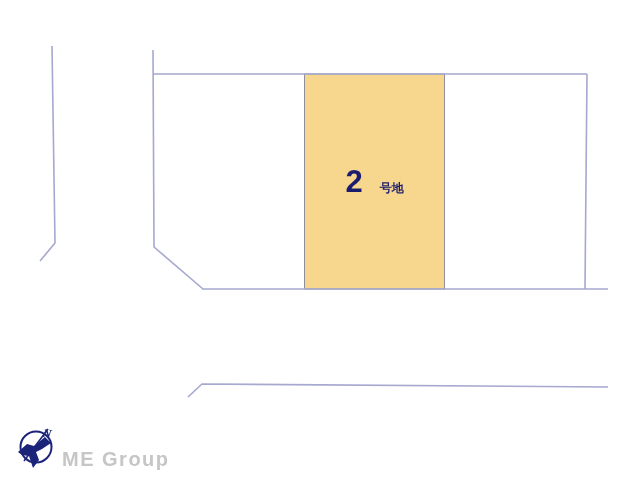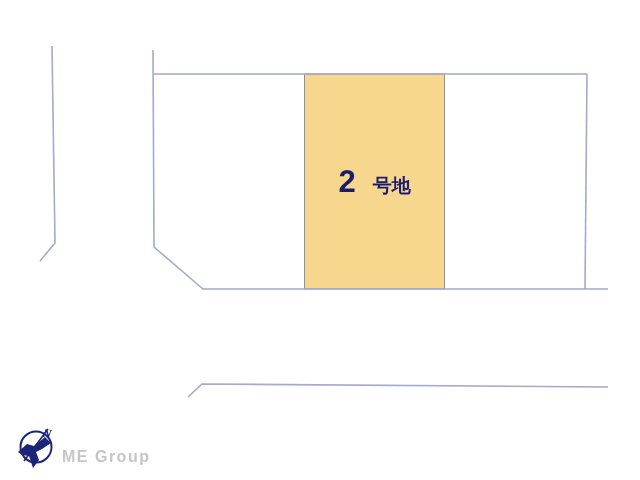--- a/index.html
+++ b/index.html
@@ -28,39 +28,39 @@
     color: #1c1c6e;
     pointer-events: none;
   }
   .plot-label .line { display: inline-flex; align-items: baseline; }
   .plot-label .num {
     font-size: 31px;
     font-weight: bold;
     letter-spacing: 1px;
   }
   .plot-label .suffix {
-    font-size: 19px;
+    font-size: 12px;
     font-weight: bold;
     margin-left: 16px;
   }
   .compass-mark { position: absolute; left: 0; top: 0; width: 640px; height: 480px; }
   .compass-circle { fill: none; stroke: #1b2478; stroke-width: 2; }
   .compass-shaft { stroke: #1b2478; stroke-width: 1.6; }
   .compass-bird { fill: #1b2478; stroke: none; }
   .compass-n {
     fill: #1b2478;
     font-family: "Liberation Serif", serif;
     font-style: italic;
     font-weight: bold;
     font-size: 12px;
   }
   .logo-text {
     position: absolute;
     left: 62px; top: 448px;
-    font-size: 16px;
+    font-size: 20px;
     letter-spacing: 1.5px;
     color: #c6c6c6;
     font-weight: bold;
   }
 </style>
 </head>
 <body>
 
 <div class="canvas">
 

